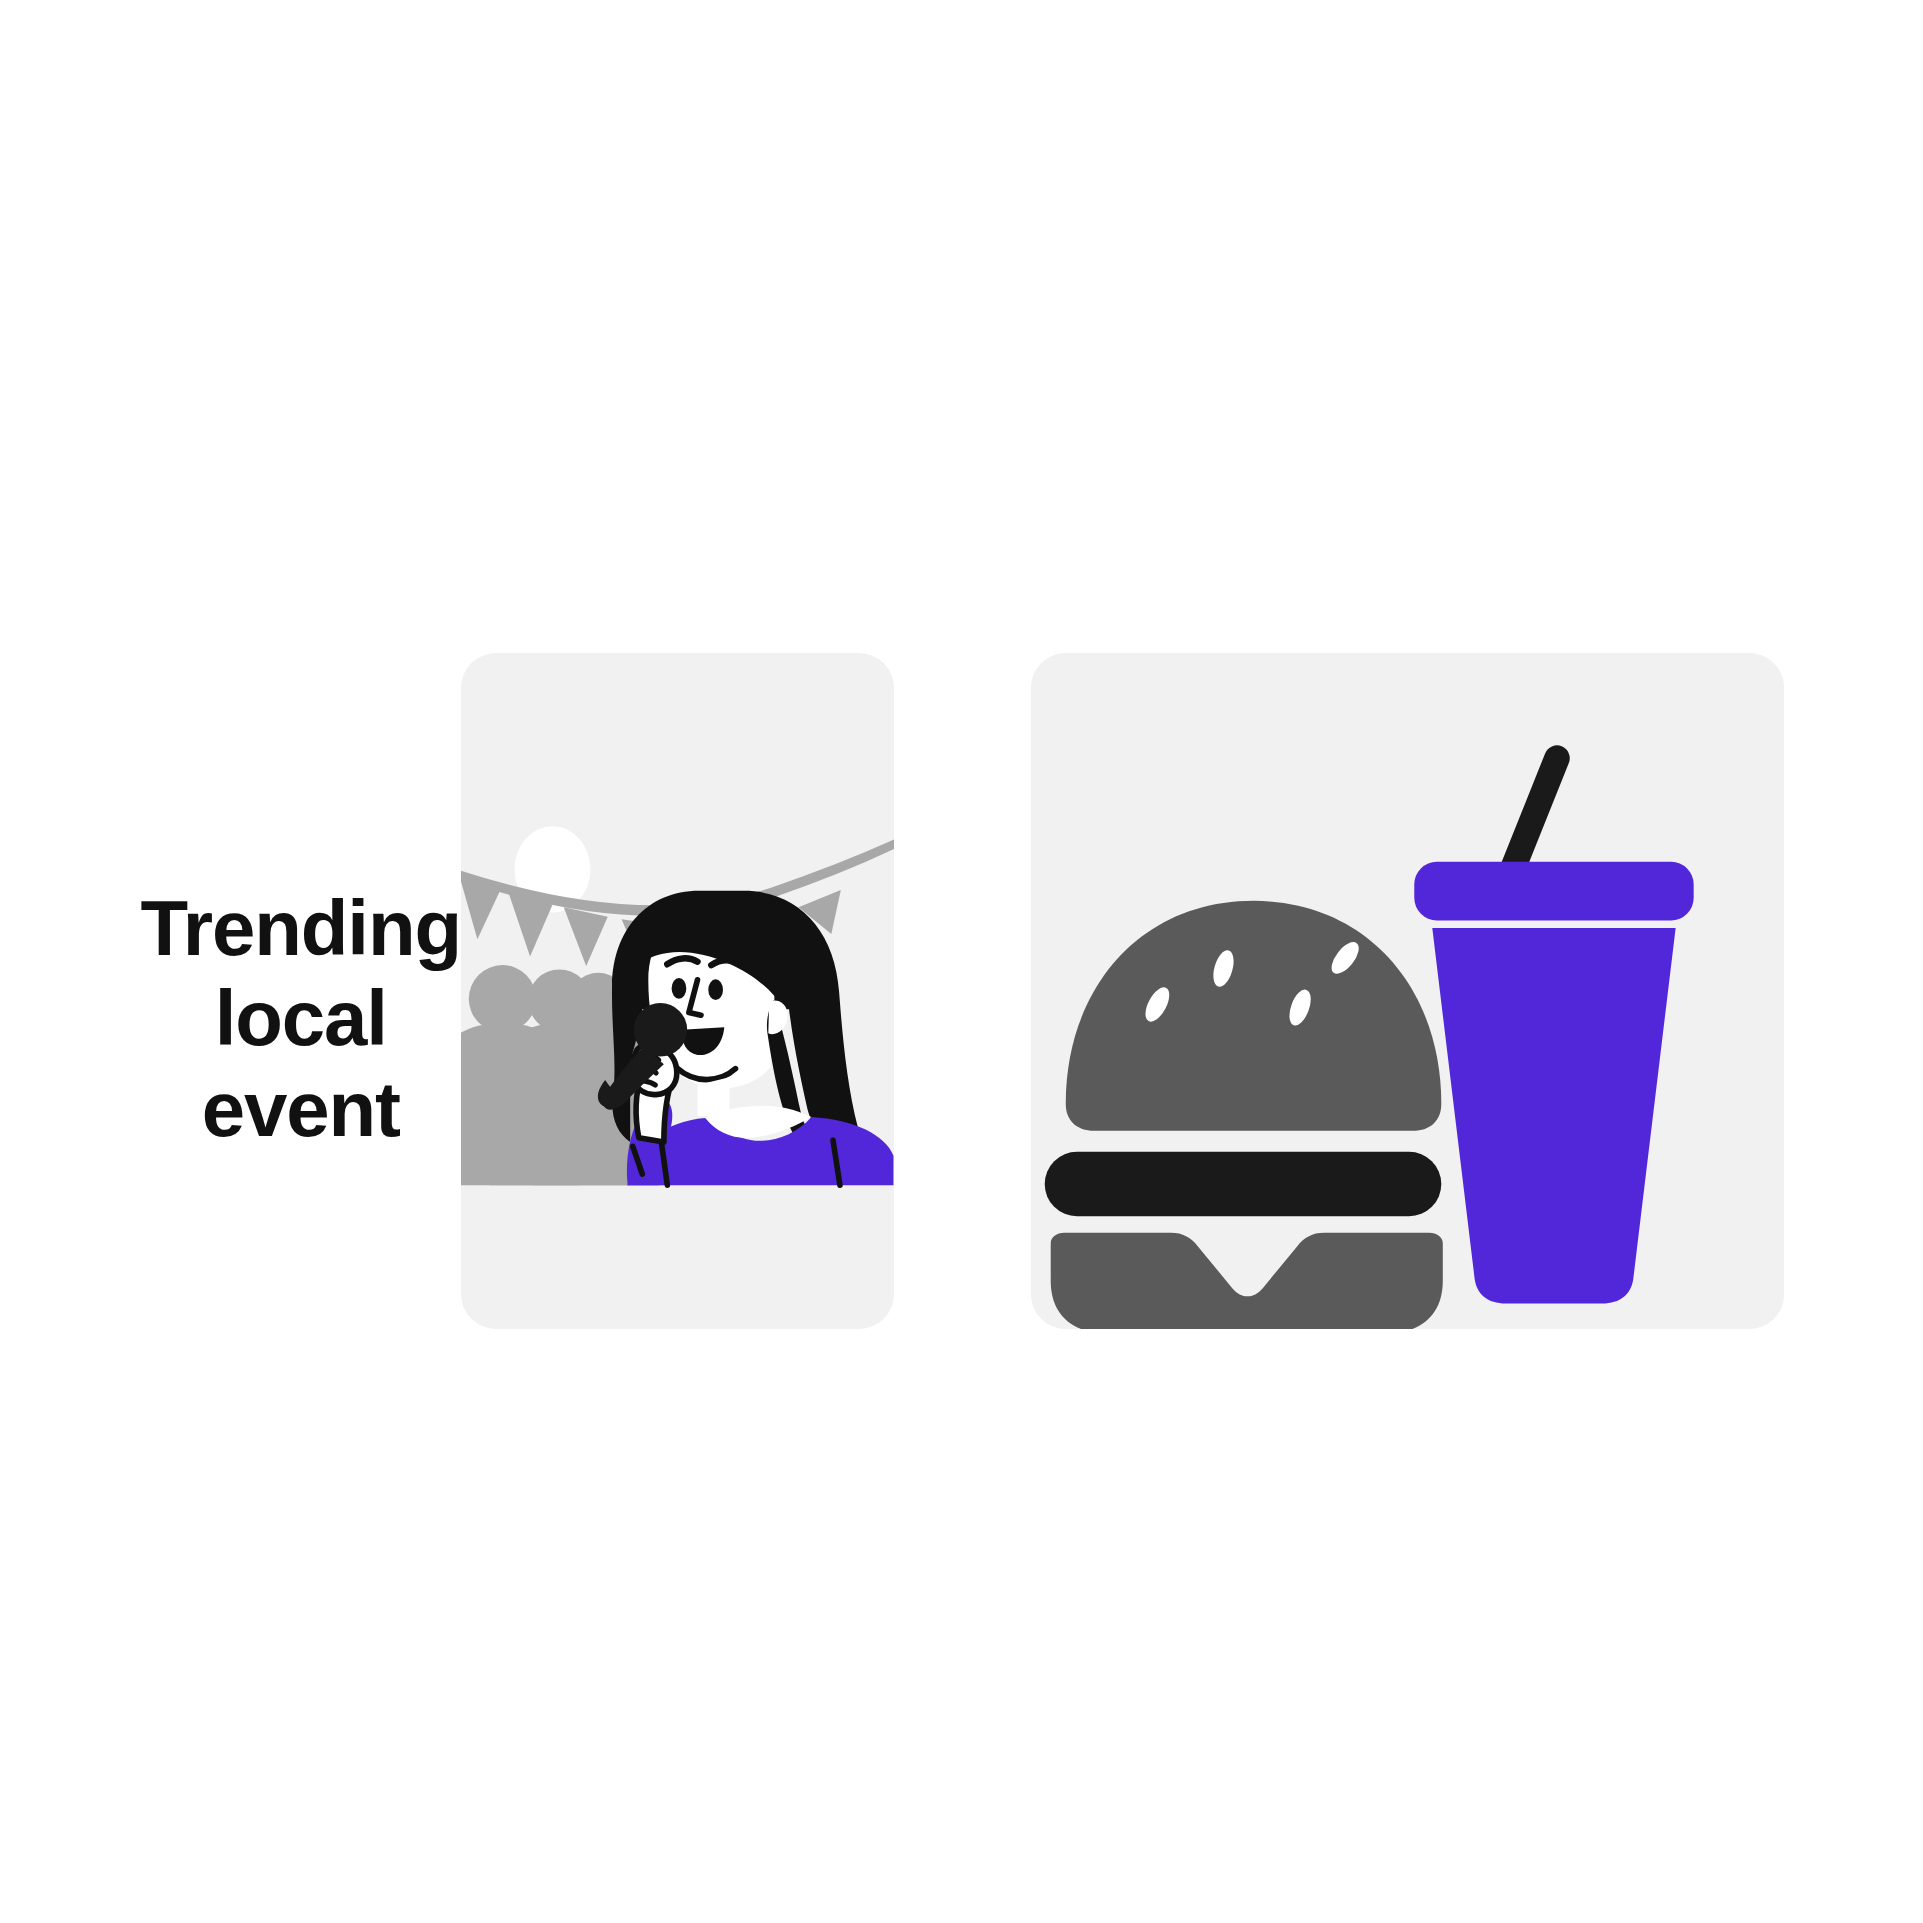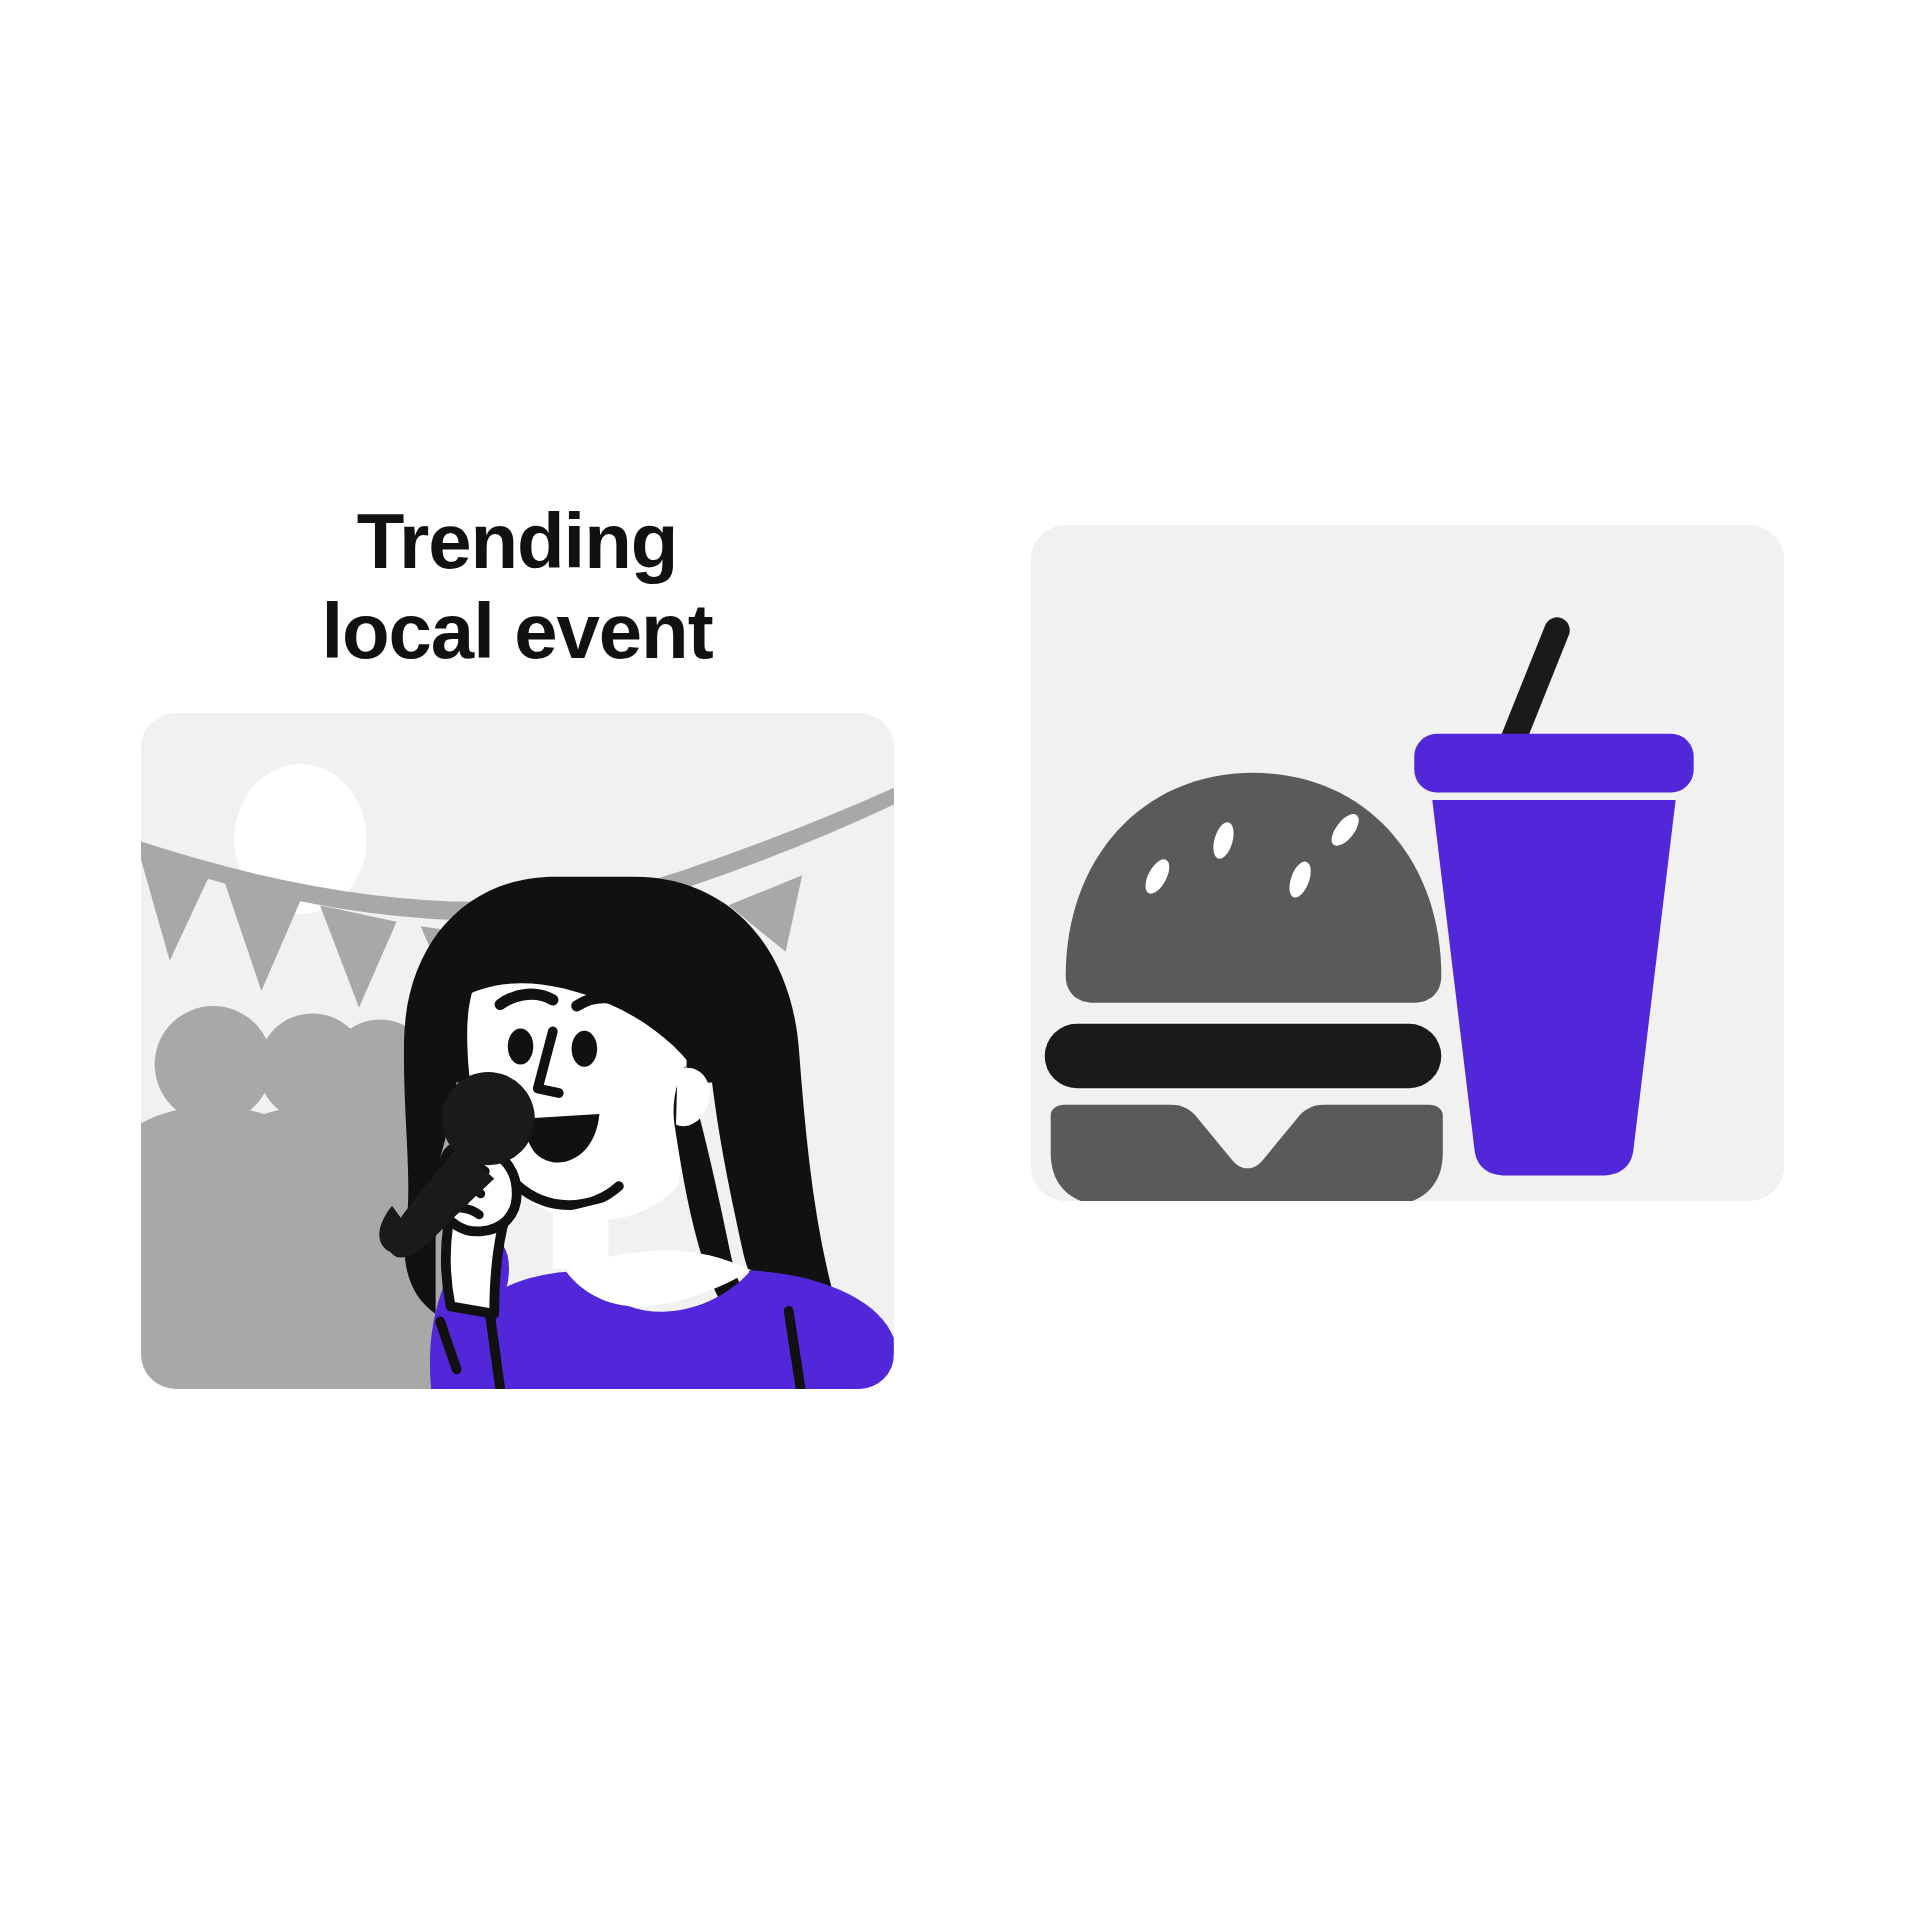--- a/index.html
+++ b/index.html
@@ -31,21 +31,21 @@
     height: 962px;
     display: flex;
     flex-direction: row;
     justify-content: center;
     gap: 137px;
   }
 
   .panel {
     width: 753px;
     display: flex;
-    flex-direction: column;
+    flex-direction: row;
     align-items: center;
   }
 
   .panel-title {
     font-family: "Liberation Sans", sans-serif;
     font-weight: bold;
     font-size: 78px;
     line-height: 1.16;
     color: #111111;
     text-align: center;

